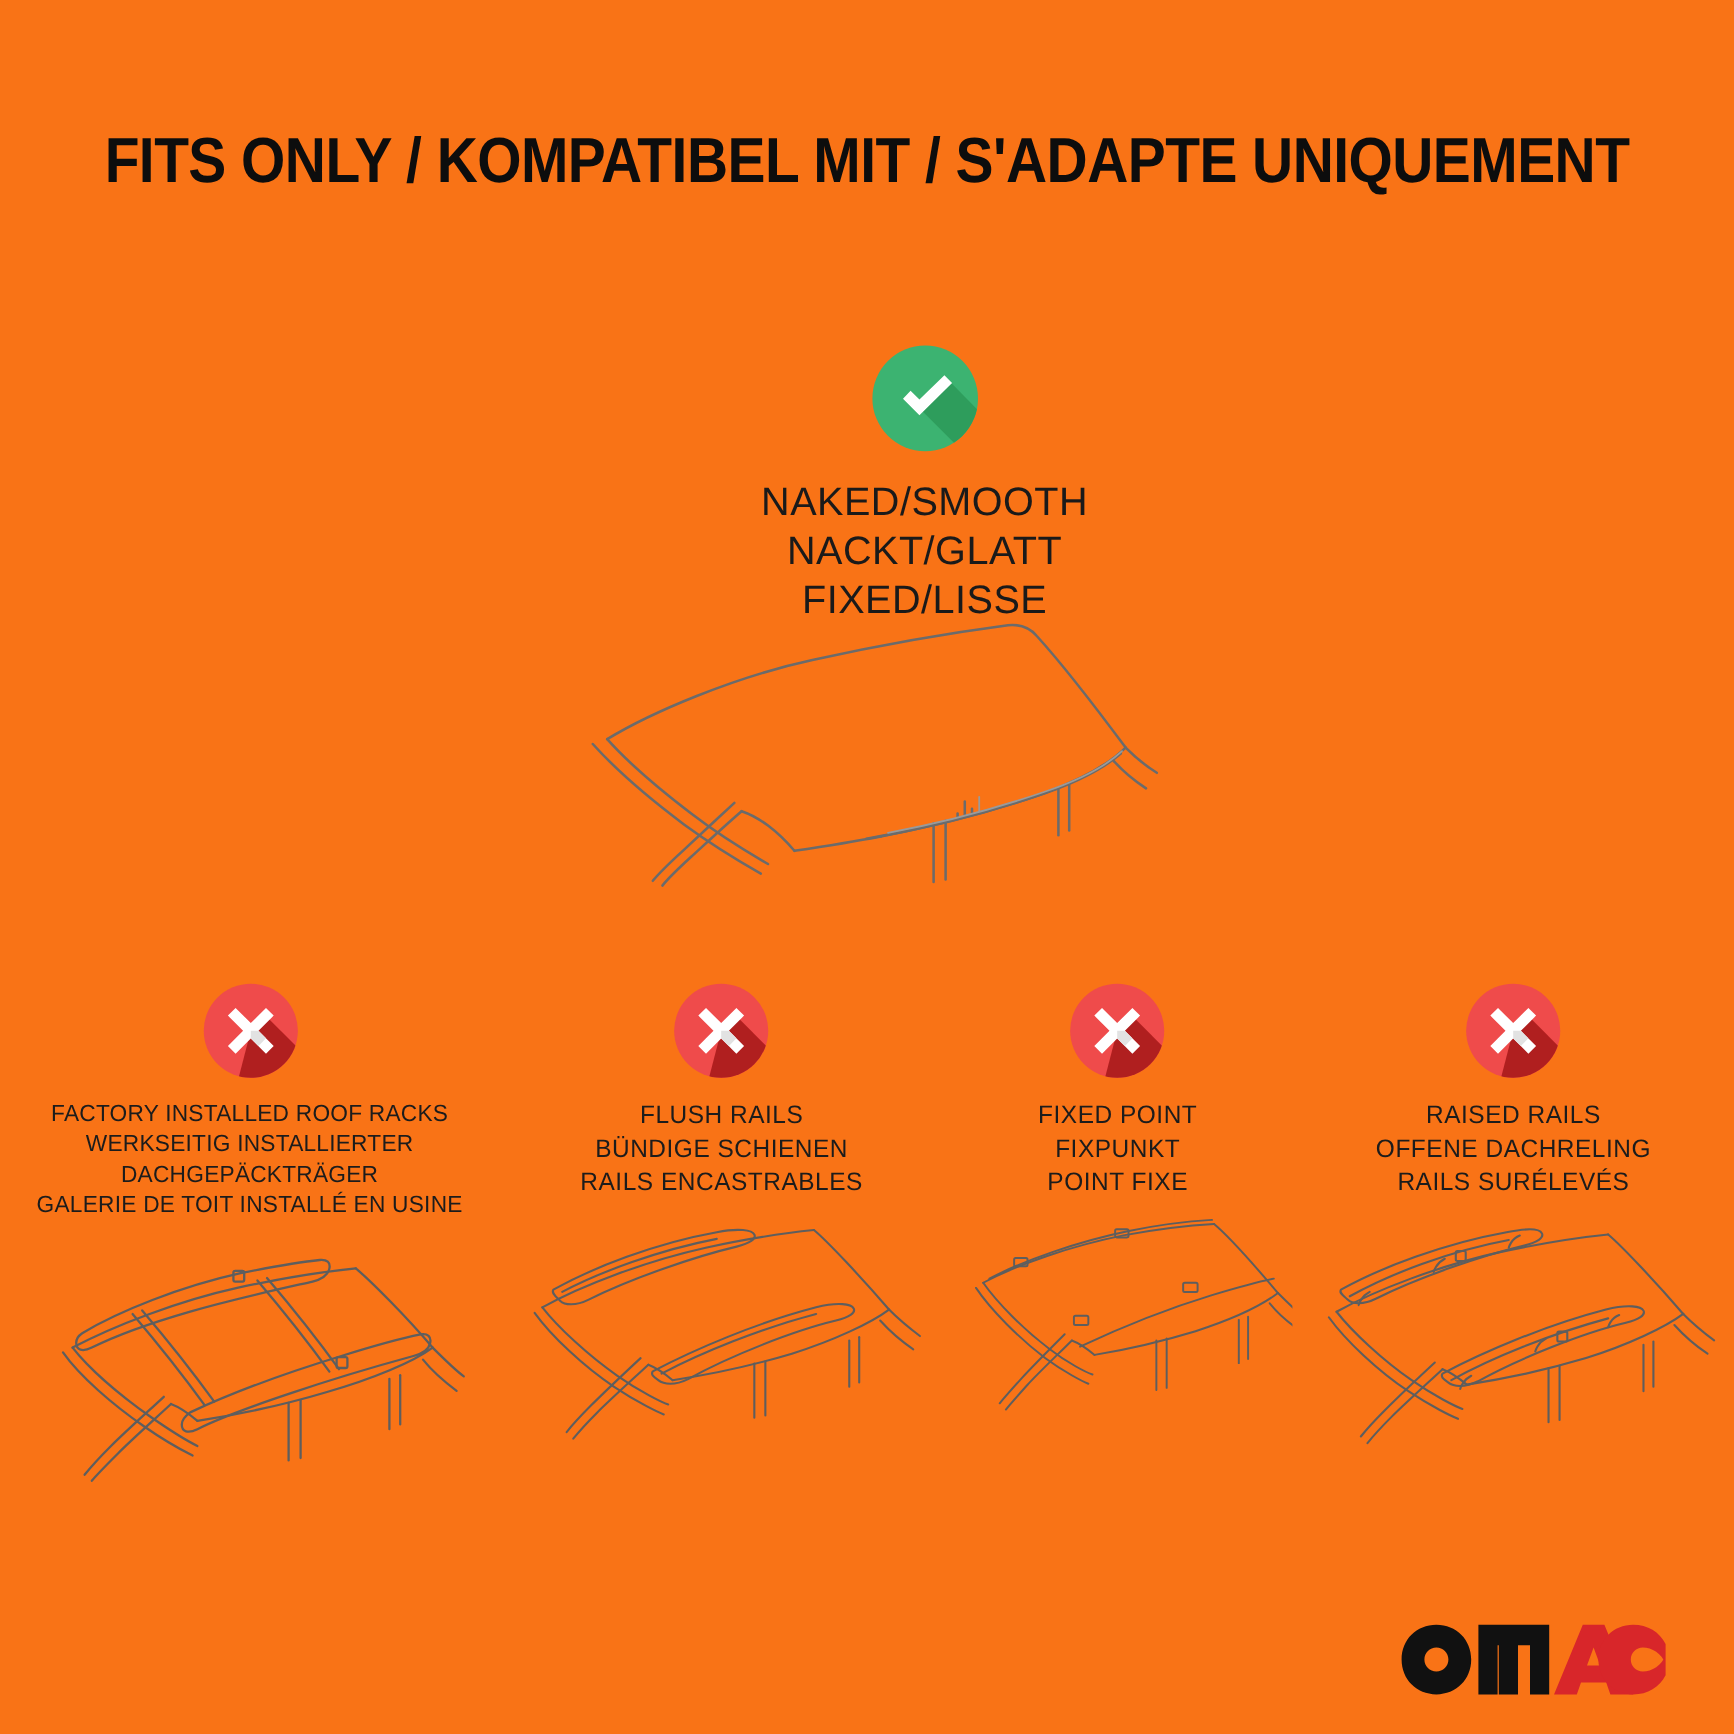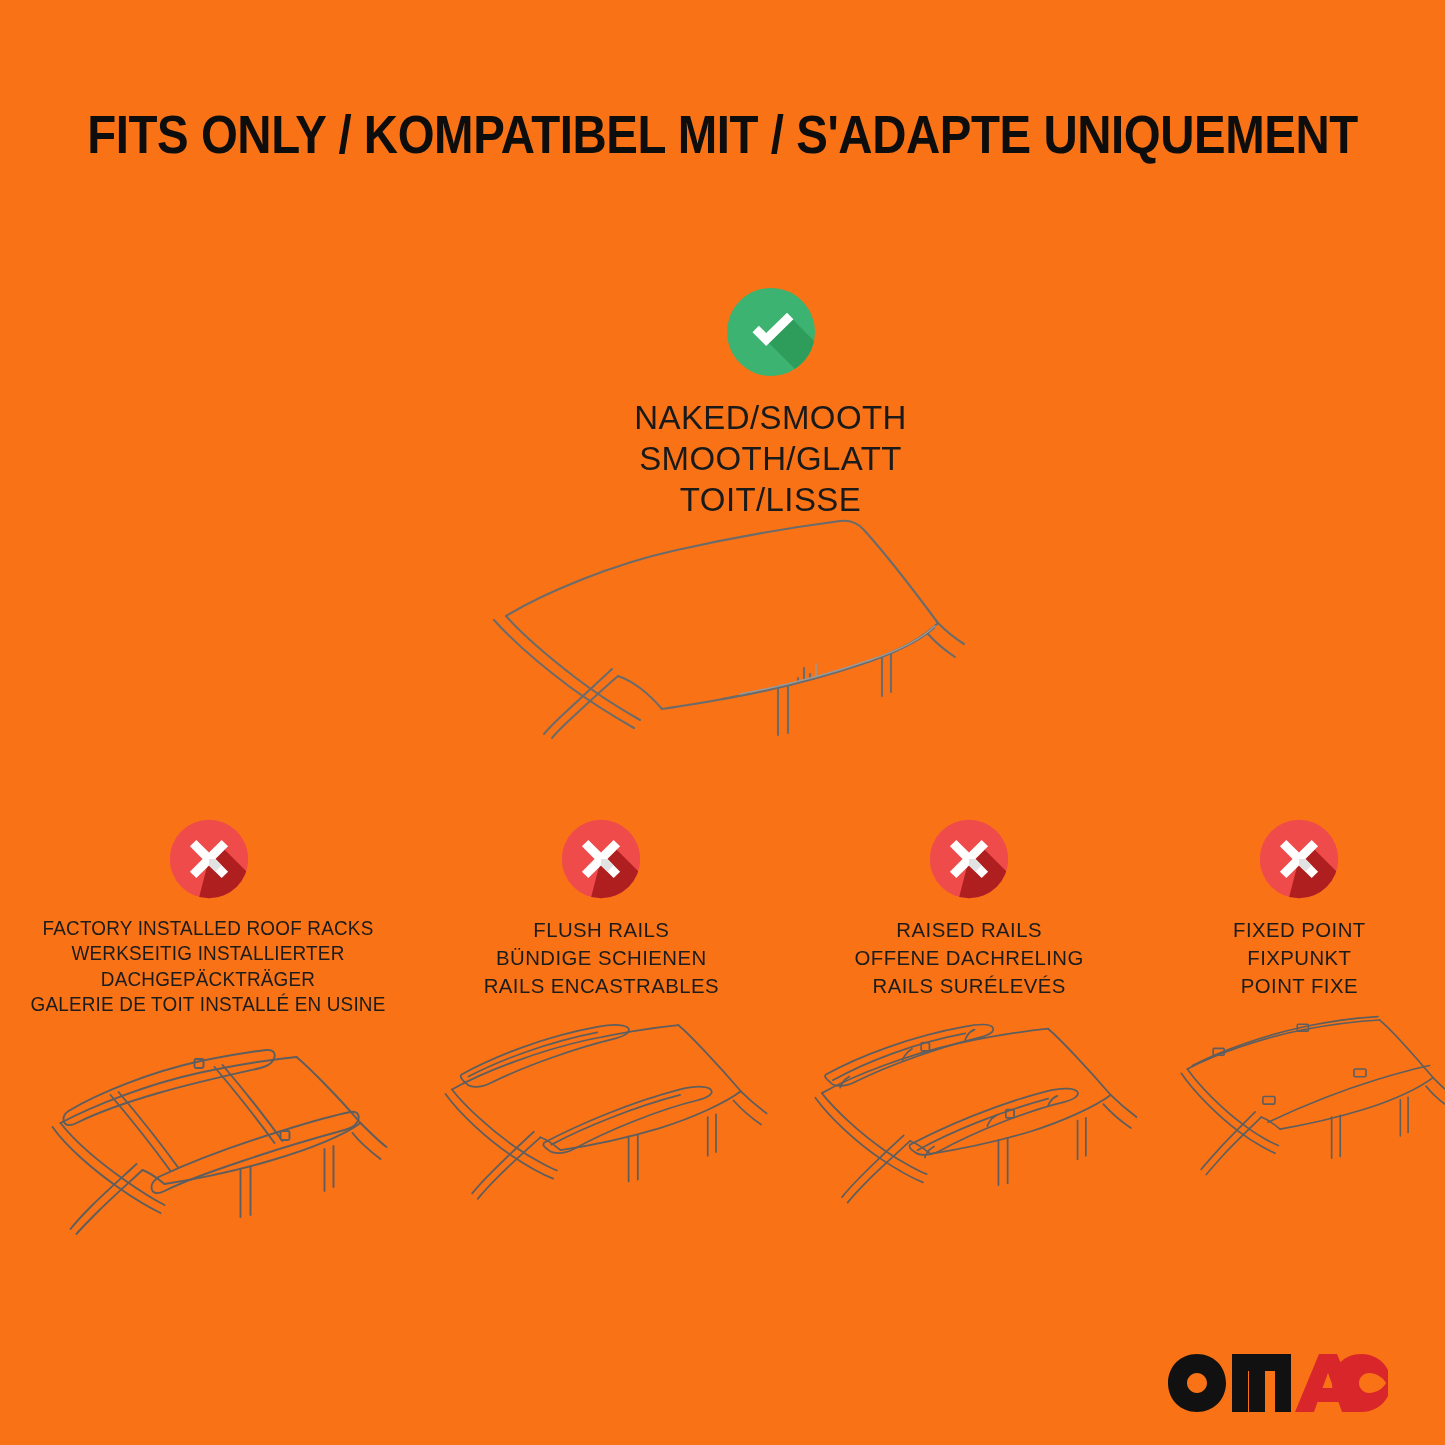--- a/index.html
+++ b/index.html
@@ -159,22 +159,22 @@
         <circle cx="46" cy="46" r="44" fill="#3cb371"></circle>
         <g clip-path="url(#circClipG)">
           <path d="M38.5 51.5 L46.2 59.2 L92 105 L92 58 L66.5 32 Z" fill="#2e9d5c"></path>
         </g>
         <path d="M27.5 46.2 L33.8 39.7 L41.2 47.0 L62.0 26.8 L68.4 33.2 L41.2 60.1 Z" fill="#ffffff"></path>
       </svg>
     </div>
 
     <div class="caption caption-lg">
       <span class="cap-line">NAKED/SMOOTH</span>
-      <span class="cap-line">SMOOTH/GLATT</span>
-      <span class="cap-line">TOIT/LISSE</span>
+      <span class="cap-line">NACKT/GLATT</span>
+      <span class="cap-line">FIXED/LISSE</span>
     </div>
   </div>
 
   <div class="art art-top">
     <svg viewBox="0 0 520 250" width="520" height="250" aria-hidden="true">
       <g fill="none" stroke="#6b6b6b" stroke-width="2.1" stroke-linejoin="round" stroke-linecap="round">
 
         <path d="M34 118 C70 96 140 66 205 52 C268 38 330 28 368 23 C378 22 386 25 392 32
                  C412 54 443 94 466 125"></path>
         <path d="M466 125 C452 139 428 152 398 163 C356 178 304 191 262 199"></path>
@@ -320,20 +320,72 @@
             <path d="M56 68 C90 50 144 30 196 20"></path>
 
             <path d="M138 140 C176 120 232 96 286 82 C306 77 318 79 320 83
                      C322 87 316 91 304 94 C266 103 208 126 170 147 C158 153 148 152 143 148 C139 145 136 143 138 140 Z"></path>
             <path d="M146 142 C182 123 236 101 286 88"></path>
           </g>
         </svg>
       </div>
     </div>
 
+    <div class="nf-col nf-col-4">
+      <div class="x-badge">
+        <svg width="82" height="82" viewBox="0 0 92 92" aria-hidden="true">
+          <defs>
+              <clipPath id="circClipX4">
+                <circle cx="46" cy="46" r="44"></circle>
+              </clipPath>
+            </defs>
+          <circle cx="46" cy="46" r="44" fill="#ef4b4b"></circle>
+          <g clip-path="url(#circClipX4)">
+            <path d="M46 46 L60 32 L92 64 L92 100 L32 100 Z" fill="#b01f1f"></path>
+          </g>
+          <path d="M31.8 24.6 L46 38.8 L60.2 24.6 L67.4 31.8 L53.2 46 L67.4 60.2 L60.2 67.4
+                   L46 53.2 L31.8 67.4 L24.6 60.2 L38.8 46 L24.6 31.8 Z" fill="#ffffff"></path>
+          <path d="M46 46 L53.2 46 L60.2 53 L53.2 60.2 L46 53.2 Z" fill="#e2e2e2"></path>
+        </svg>
+      </div>
+      <div class="caption caption-sm">
+        <span class="cap-line">FIXED POINT</span>
+        <span class="cap-line">FIXPUNKT</span>
+        <span class="cap-line">POINT FIXE</span>
+      </div>
+      <div class="art art-bottom">
+        <svg viewBox="0 0 340 215" width="100%" height="215" preserveAspectRatio="xMidYMin meet" aria-hidden="true">
+          <g fill="none" stroke="#5e5e5e" stroke-width="1.9" stroke-linejoin="round" stroke-linecap="round">
+            <path d="M40 64 C74 46 126 28 176 18 C214 11 246 8 264 7"></path>
+            <path d="M264 7 C276 17 304 48 326 74"></path>
+            <path d="M326 74 C310 86 280 100 246 111 C210 122 172 130 148 134"></path>
+            <path d="M40 64 C54 84 80 110 104 128 C122 142 140 151 146 153"></path>
+            <path d="M148 134 C142 129 134 123 126 120"></path>
+            <path d="M126 120 C113 133 94 151 83 163 C74 173 66 182 62 187"></path>
+            <path d="M119 114 C106 127 88 145 77 157 C68 167 60 176 56 181"></path>
+            <path d="M33 69 C47 90 75 118 100 137 C119 151 137 160 142 162"></path>
+            <path d="M208 120 L208 168"></path>
+            <path d="M218 118 L218 166"></path>
+            <path d="M288 100 L288 142"></path>
+            <path d="M297 97 L297 138"></path>
+            <path d="M326 74 C334 82 344 92 352 98"></path>
+            <path d="M318 84 C326 94 338 104 347 110"></path>
+
+            <path d="M46 60 C80 42 132 24 180 14 C214 7 244 4 262 3"></path>
+            <path d="M134 126 C168 110 216 90 262 76 C292 67 312 62 322 60"></path>
+
+            <rect x="70" y="40" width="13" height="8" rx="1.5"></rect>
+            <rect x="168" y="12" width="13" height="8" rx="1.5"></rect>
+            <rect x="128" y="96" width="14" height="9" rx="1.5"></rect>
+            <rect x="234" y="64" width="14" height="9" rx="1.5"></rect>
+          </g>
+        </svg>
+      </div>
+    </div>
+
     <div class="nf-col nf-col-3">
       <div class="x-badge">
         <svg width="82" height="82" viewBox="0 0 92 92" aria-hidden="true">
           <defs>
               <clipPath id="circClipX3">
                 <circle cx="46" cy="46" r="44"></circle>
               </clipPath>
             </defs>
           <circle cx="46" cy="46" r="44" fill="#ef4b4b"></circle>
           <g clip-path="url(#circClipX3)">
@@ -380,72 +432,20 @@
             <path d="M144 148 C180 128 234 106 286 92"></path>
             <path d="M152 156 C152 156 154 148 162 144"></path>
             <path d="M220 122 C220 122 222 114 230 110"></path>
             <path d="M286 100 C286 100 288 92 296 89"></path>
             <rect x="240" y="104" width="9" height="9" rx="1.5"></rect>
           </g>
         </svg>
       </div>
     </div>
 
-    <div class="nf-col nf-col-4">
-      <div class="x-badge">
-        <svg width="82" height="82" viewBox="0 0 92 92" aria-hidden="true">
-          <defs>
-              <clipPath id="circClipX4">
-                <circle cx="46" cy="46" r="44"></circle>
-              </clipPath>
-            </defs>
-          <circle cx="46" cy="46" r="44" fill="#ef4b4b"></circle>
-          <g clip-path="url(#circClipX4)">
-            <path d="M46 46 L60 32 L92 64 L92 100 L32 100 Z" fill="#b01f1f"></path>
-          </g>
-          <path d="M31.8 24.6 L46 38.8 L60.2 24.6 L67.4 31.8 L53.2 46 L67.4 60.2 L60.2 67.4
-                   L46 53.2 L31.8 67.4 L24.6 60.2 L38.8 46 L24.6 31.8 Z" fill="#ffffff"></path>
-          <path d="M46 46 L53.2 46 L60.2 53 L53.2 60.2 L46 53.2 Z" fill="#e2e2e2"></path>
-        </svg>
-      </div>
-      <div class="caption caption-sm">
-        <span class="cap-line">FIXED POINT</span>
-        <span class="cap-line">FIXPUNKT</span>
-        <span class="cap-line">POINT FIXE</span>
-      </div>
-      <div class="art art-bottom">
-        <svg viewBox="0 0 340 215" width="100%" height="215" preserveAspectRatio="xMidYMin meet" aria-hidden="true">
-          <g fill="none" stroke="#5e5e5e" stroke-width="1.9" stroke-linejoin="round" stroke-linecap="round">
-            <path d="M40 64 C74 46 126 28 176 18 C214 11 246 8 264 7"></path>
-            <path d="M264 7 C276 17 304 48 326 74"></path>
-            <path d="M326 74 C310 86 280 100 246 111 C210 122 172 130 148 134"></path>
-            <path d="M40 64 C54 84 80 110 104 128 C122 142 140 151 146 153"></path>
-            <path d="M148 134 C142 129 134 123 126 120"></path>
-            <path d="M126 120 C113 133 94 151 83 163 C74 173 66 182 62 187"></path>
-            <path d="M119 114 C106 127 88 145 77 157 C68 167 60 176 56 181"></path>
-            <path d="M33 69 C47 90 75 118 100 137 C119 151 137 160 142 162"></path>
-            <path d="M208 120 L208 168"></path>
-            <path d="M218 118 L218 166"></path>
-            <path d="M288 100 L288 142"></path>
-            <path d="M297 97 L297 138"></path>
-            <path d="M326 74 C334 82 344 92 352 98"></path>
-            <path d="M318 84 C326 94 338 104 347 110"></path>
-
-            <path d="M46 60 C80 42 132 24 180 14 C214 7 244 4 262 3"></path>
-            <path d="M134 126 C168 110 216 90 262 76 C292 67 312 62 322 60"></path>
-
-            <rect x="70" y="40" width="13" height="8" rx="1.5"></rect>
-            <rect x="168" y="12" width="13" height="8" rx="1.5"></rect>
-            <rect x="128" y="96" width="14" height="9" rx="1.5"></rect>
-            <rect x="234" y="64" width="14" height="9" rx="1.5"></rect>
-          </g>
-        </svg>
-      </div>
-    </div>
-
   </div>
 
   <div class="logo">
     <svg width="222" height="62" viewBox="0 0 222 62" aria-hidden="true">
 
       <path d="M30 1 C46.6 1 59 13.4 59 30 C59 46.6 46.6 59 30 59 C13.4 59 1 46.6 1 30 C1 13.4 13.4 1 30 1 Z
                M30 20 C24.5 20 20 24.5 20 30 C20 35.5 24.5 40 30 40 C35.5 40 40 35.5 40 30 C40 24.5 35.5 20 30 20 Z" fill="#111111" fill-rule="evenodd"></path>
 
       <path d="M65 59 L65 1 L124 1 L124 59 L108 59 L108 18 L98 18 L98 59 L82 59 L82 18 L81 18 L81 59 Z" fill="#111111"></path>
 

